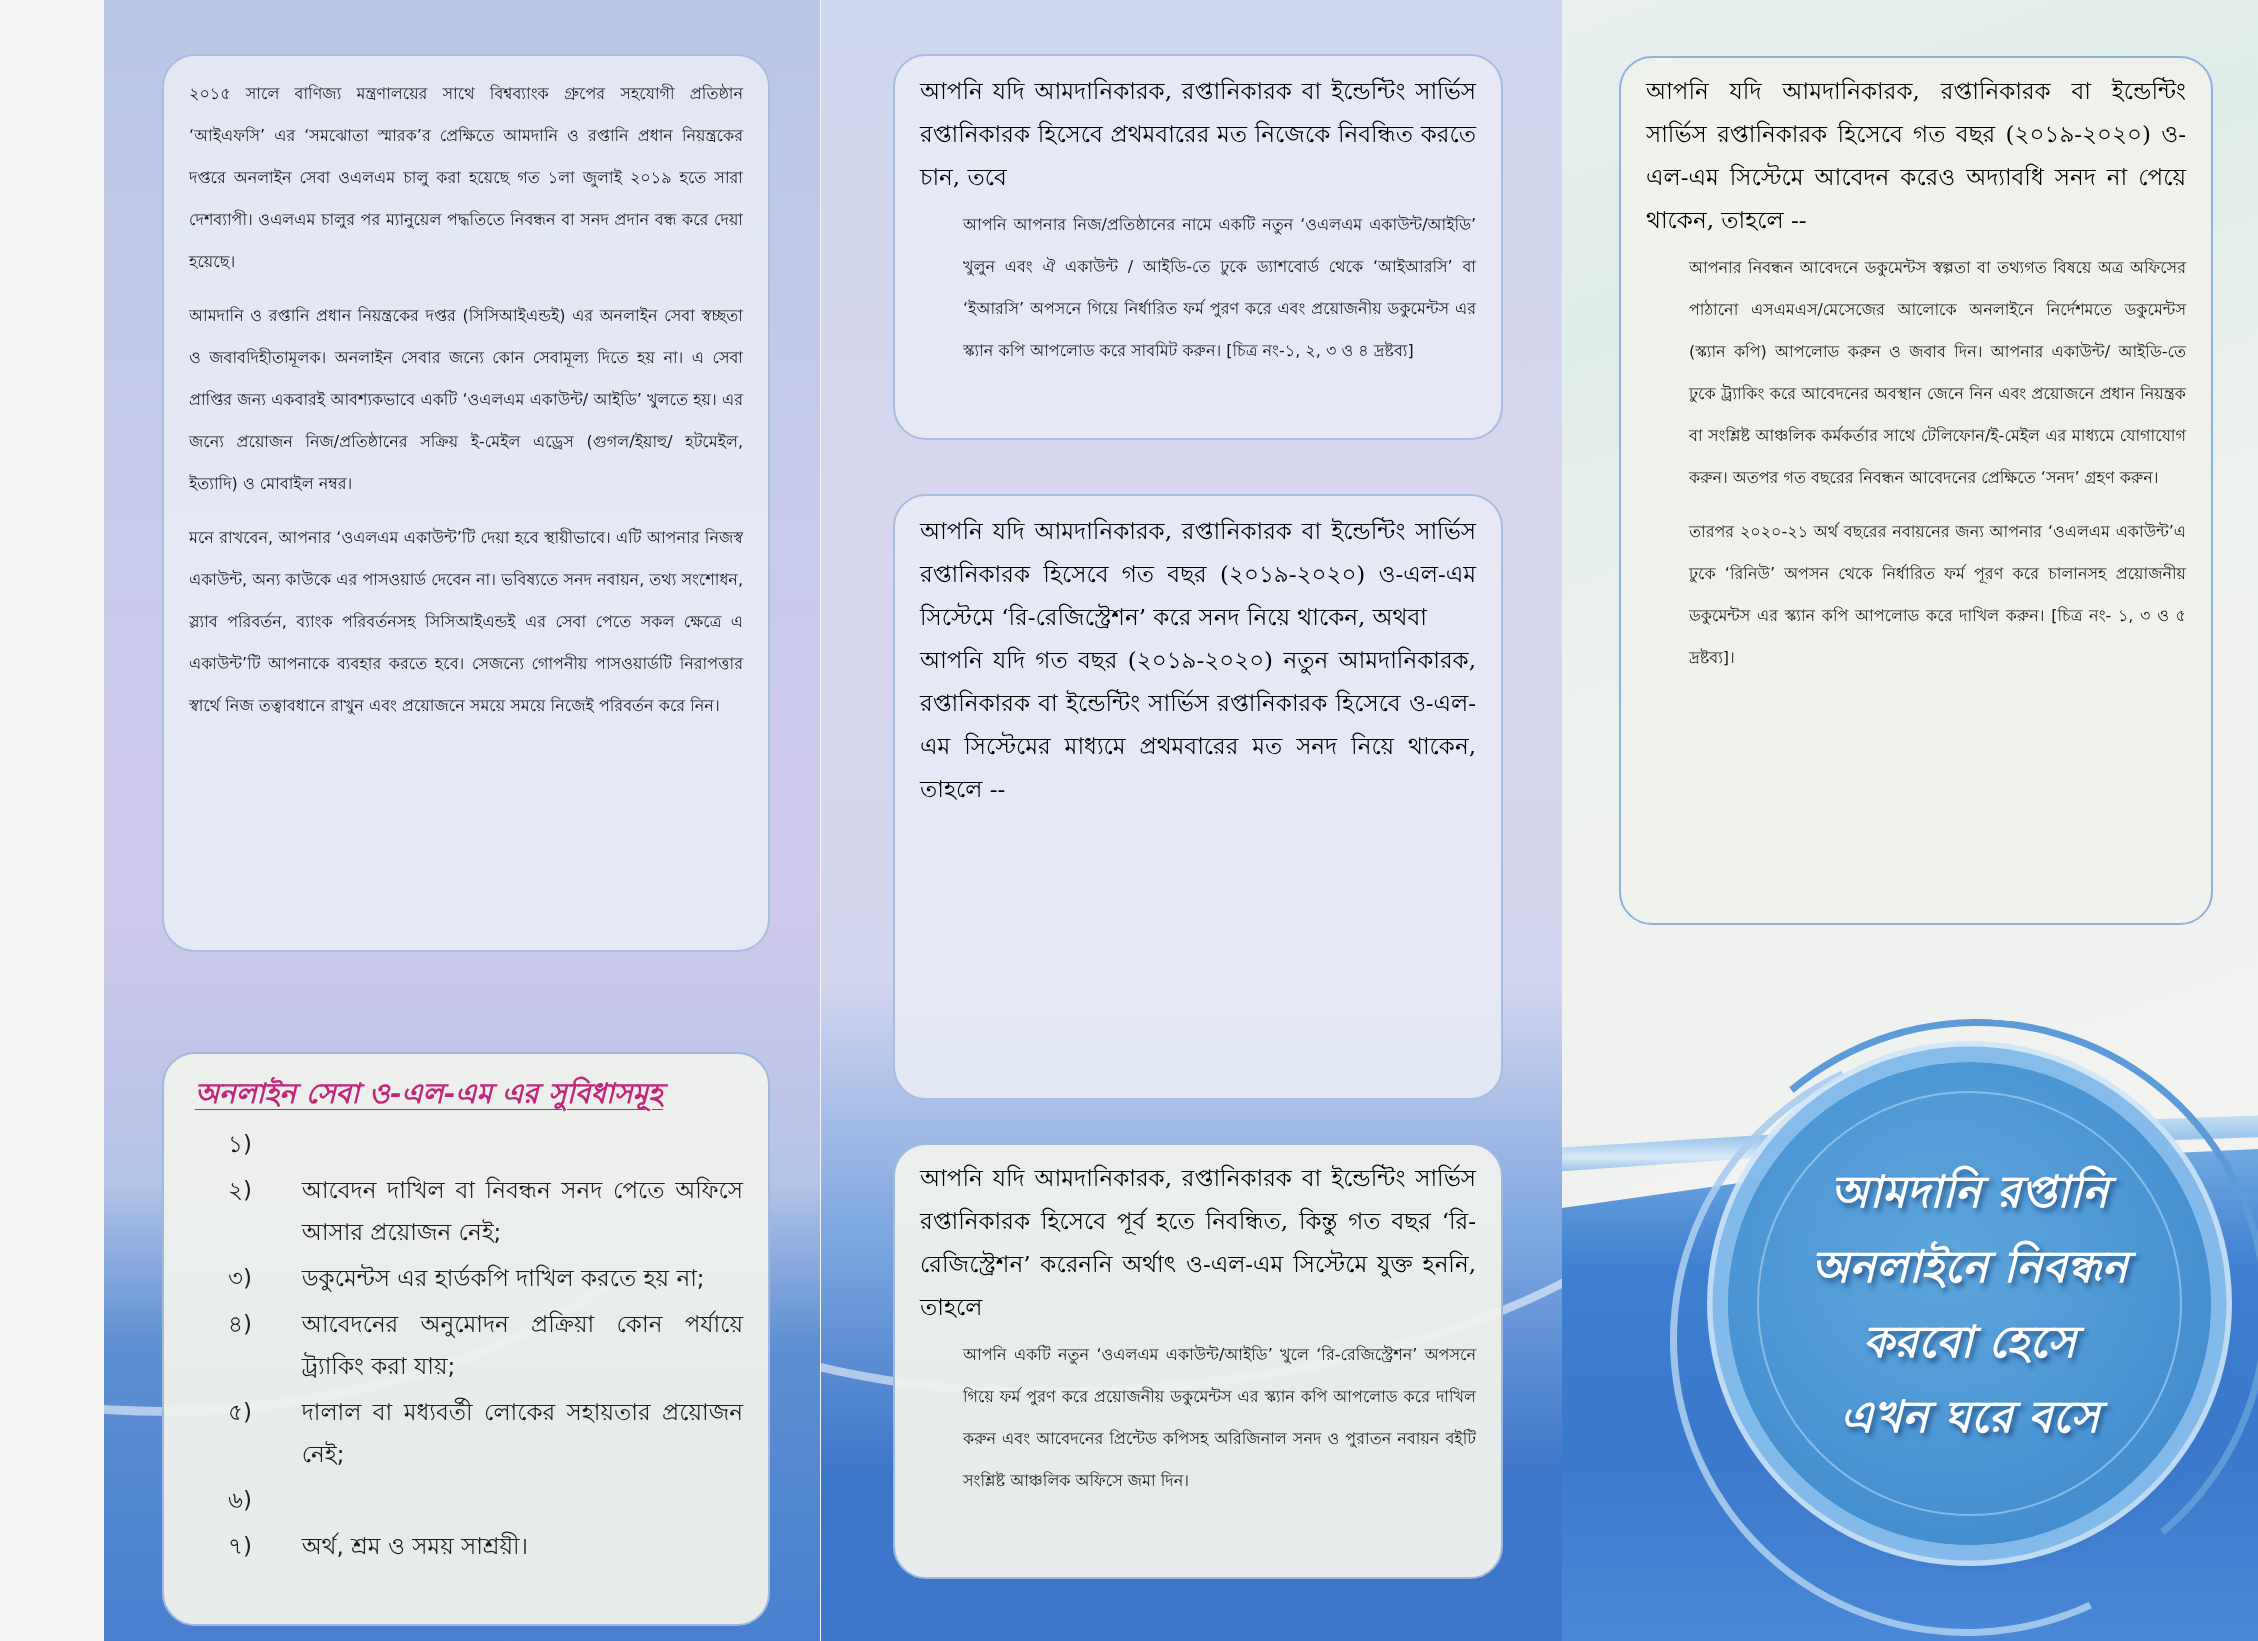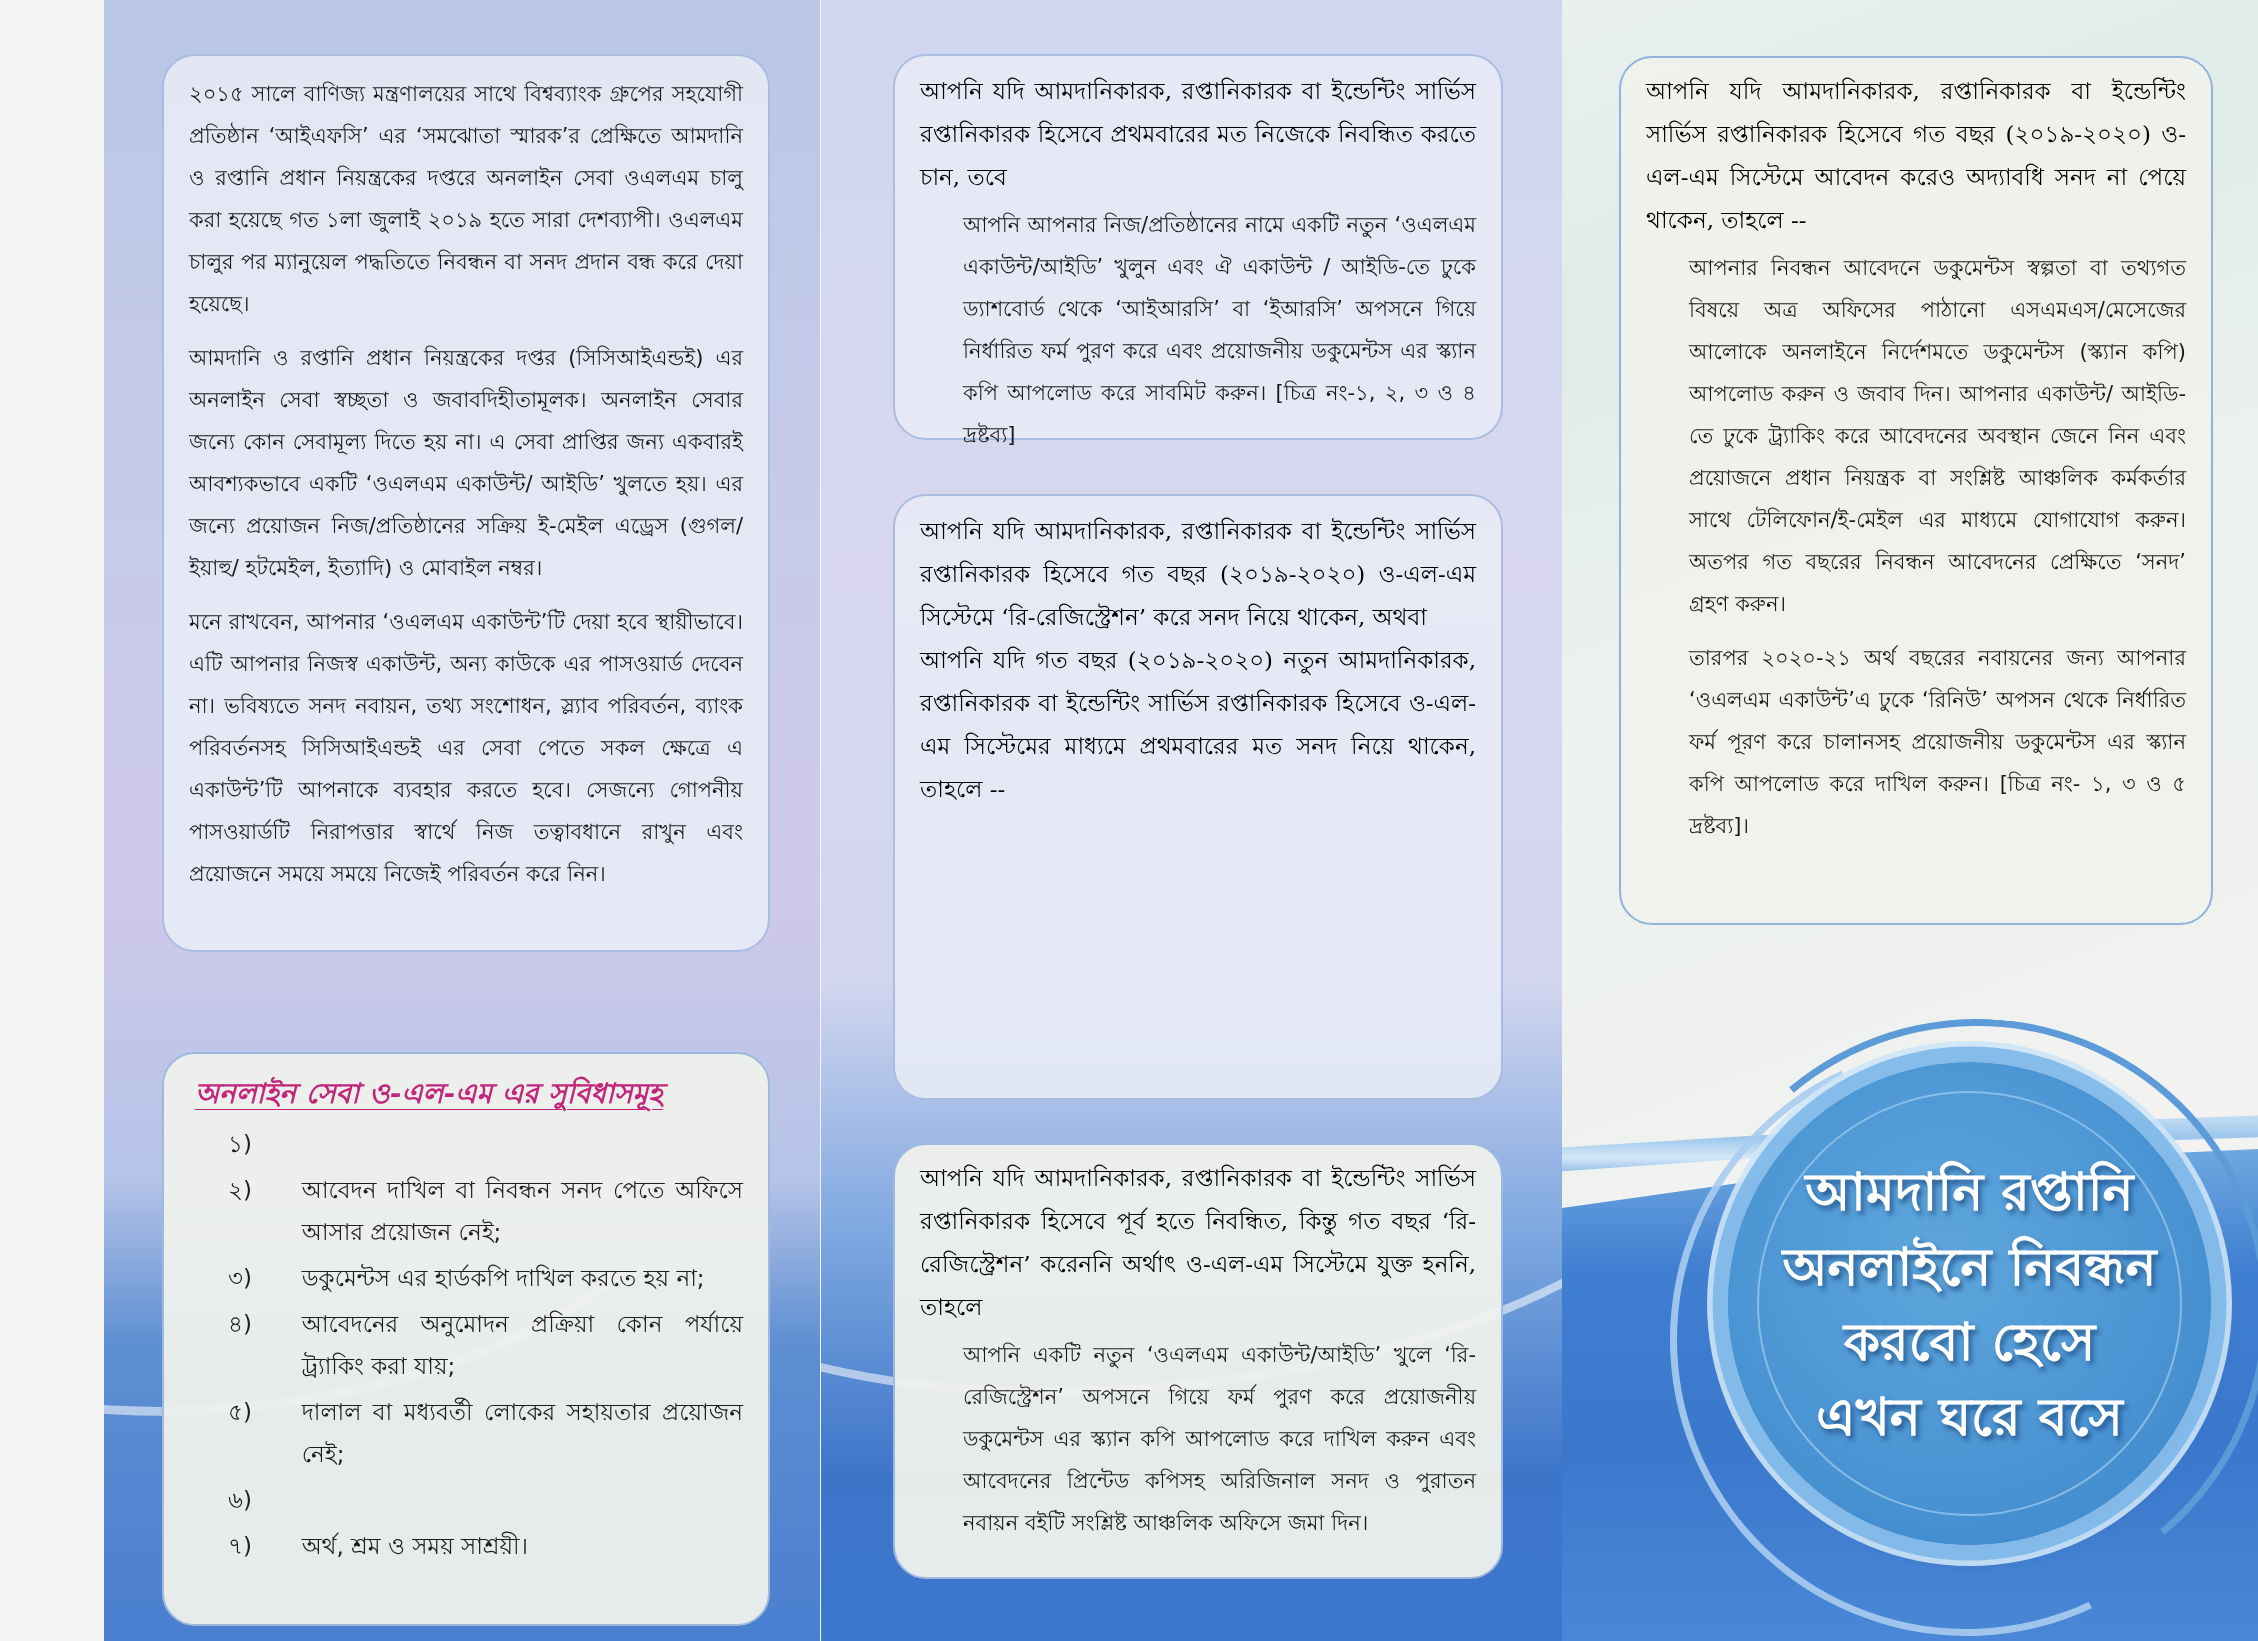--- a/index.html
+++ b/index.html
@@ -30,21 +30,21 @@
     .swoosh { position: absolute; border-radius: 50%; border: 9.7px solid rgba(255,255,255,0.5); border-color: transparent transparent rgba(255,255,255,0.55) transparent; }
 
     .card {
       position: absolute; box-sizing: border-box;
       background: rgba(232,236,246,0.88);
       border: 2.9px solid #a9bde0; border-radius: 33px;
       padding: 17.4px 25px 15.4px 25px;
     }
     .card.light { background: rgba(239,241,236,0.95); border-color: #9fb9de; }
     .body-text {
-      font-size: 21px; line-height: 42px; text-align: justify; margin: 0 0 11.6px 0;
+      font-size: 16px; line-height: 42px; text-align: justify; margin: 0 0 11.6px 0;
       color: #1a1a1a;
     }
     .body-text.indent { margin-left: 43px; }
     .heading-text {
       font-family: "DejaVu Serif", serif; 
       font-size: 23px; line-height: 43px; color: #000000; text-align: justify; margin: 0 0 5.8px 0;
     }
     .section-title {
       font-family: "DejaVu Serif", serif; font-style: italic;
       font-size: 28px; line-height: 46px; color: #c2267a; margin: 0 0 5.8px 5.8px;
@@ -59,22 +59,22 @@
       position: absolute; left: 1728px; top: 1062px; width: 483px; height: 483px; border-radius: 50%;
       background: radial-gradient(circle at 45% 40%, #5ea6dc 0%, #4b95d4 55%, #3b84c8 100%);
       box-shadow: 0 0 0 15.4px rgba(120,180,232,0.85), 0 0 0 21px rgba(205,228,247,0.9), 5.8px 9.7px 17.4px rgba(20,50,110,0.35);
     }
     #badge .inner {
       position: absolute; left: 29px; top: 29px; right: 29px; bottom: 29px; border-radius: 50%;
       border: 2.9px solid rgba(160,205,240,0.7);
       display: flex; flex-direction: column; align-items: center; justify-content: center;
     }
     #badge .badge-line {
-      font-family: "DejaVu Serif", serif; font-weight: bold;
-      color: #ffffff; font-size: 52px; line-height: 75px;
+      font-family: "DejaVu Serif", serif; font-style: italic; font-weight: bold;
+      color: #ffffff; font-size: 44px; line-height: 75px;
       text-shadow: 2.9px 3.9px 4.8px rgba(10,40,90,0.55);
     }
     .arc { position: absolute; border-radius: 50%; border: 7.7px solid transparent; }
   </style>
 </head>
 <body>
 
 <div class="panel" id="panel-left">
   <div class="swoosh" style="left:-290px; top:985px; width:869px; height:406px; transform:rotate(-8deg);"></div>
 </div>

